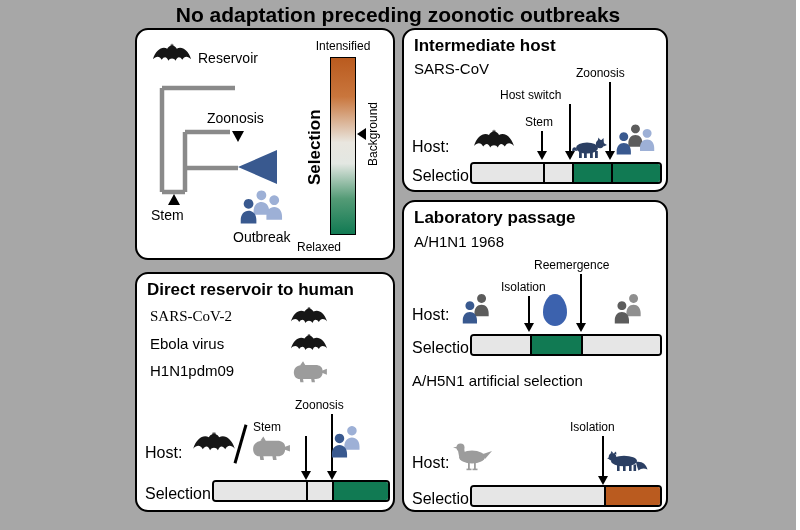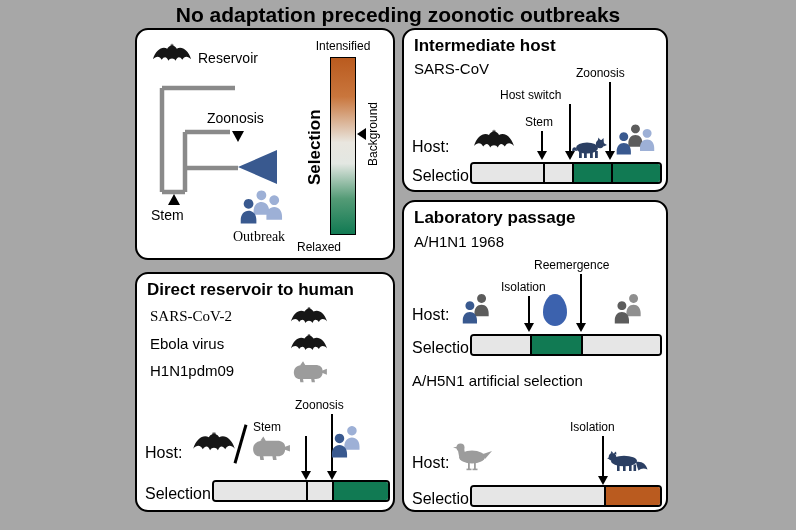--- a/index.html
+++ b/index.html
@@ -60,21 +60,21 @@
     <div class="tri-down" style="left:95px; top:101px;"></div>
 
     <div class="tri-up" style="left:31px; top:164px;"></div>
     <div class="small" style="left:14px; top:177px;">Stem</div>
 
     <svg class="icon" style="left:103px; top:160px;" width="44" height="35" viewBox="0 0 36 28">
       <use href="#person-shape" x="10.5" y="0" style="fill:var(--light-blue)"></use>
       <use href="#person-shape" x="21" y="4" style="fill:var(--light-blue)"></use>
       <use href="#person-shape" x="0" y="7" style="fill:var(--blue)"></use>
     </svg>
-    <div class="small" style="left:96px; top:199px;font-family:Liberation Serif, serif;">Outbreak</div>
+    <div class="small" style="left:96px; top:199px;">Outbreak</div>
 
     <div class="ann" style="left:160px; top:9px; width:92px; text-align:center;">Intensified</div>
     <div class="grad" style="left:193px; top:27px; width:26px; height:178px;"></div>
     <div class="ann" style="left:160px; top:210px; width:92px; ">Relaxed</div>
 
     <div class="vtext" style="left:168px; top:55px; height:125px; font-size:17px; font-weight:bold;">Selection</div>
     <div class="tri-left" style="left:220px; top:98px;"></div>
     <div class="vtext" style="left:229px; top:48px; height:112px; font-size:12px;">Background</div>
   </div>
 

